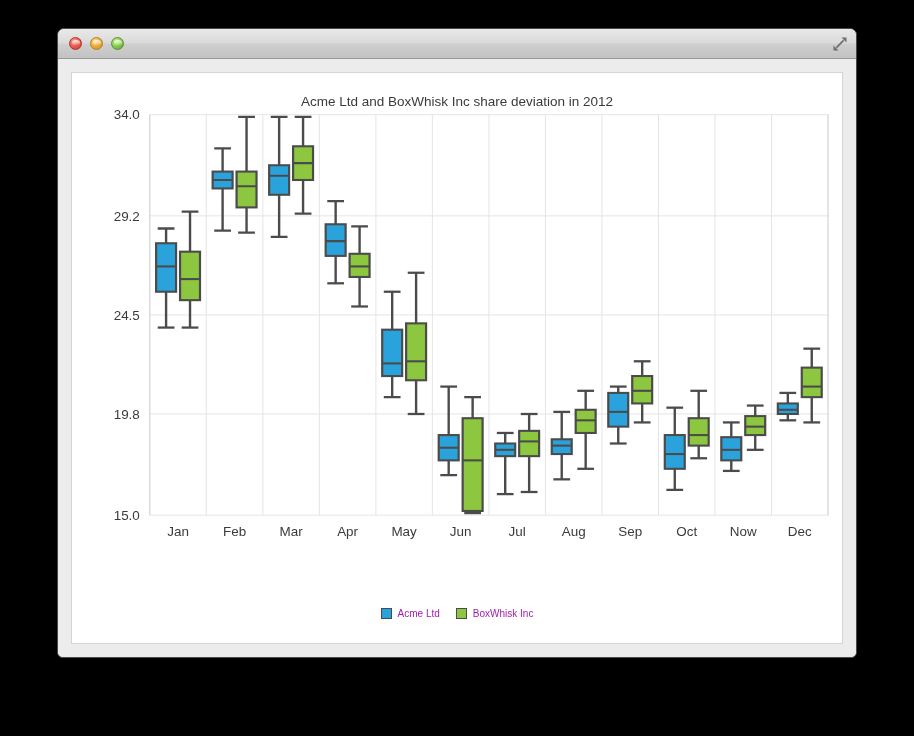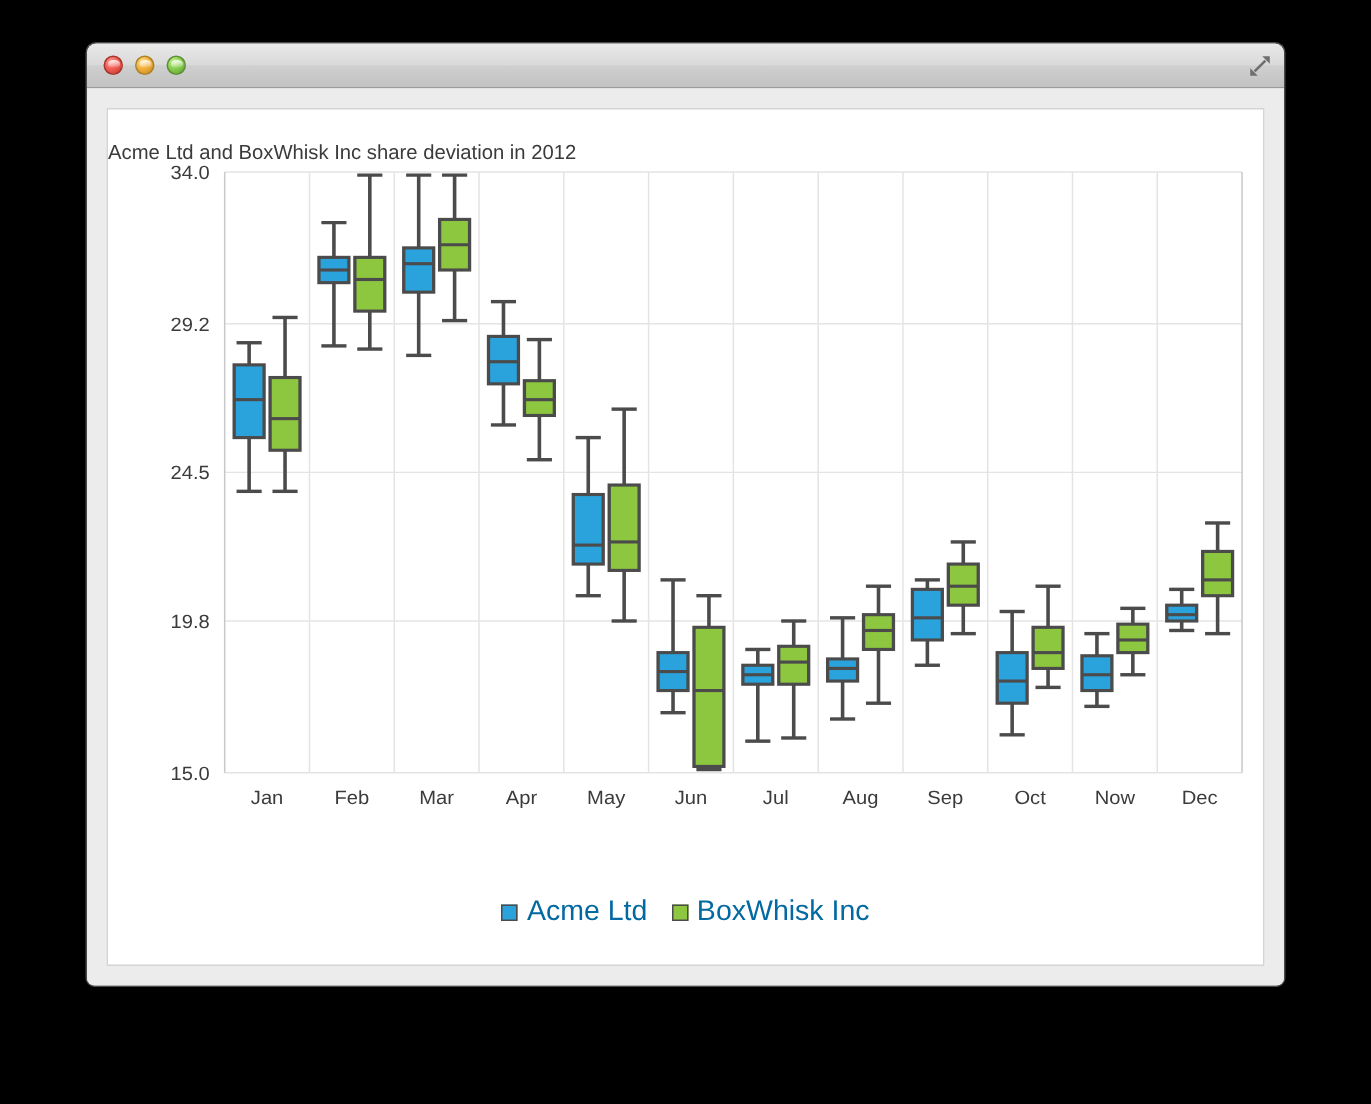--- a/index.html
+++ b/index.html
@@ -55,21 +55,21 @@
     width: 100%; height: 100%;
     background: #ffffff;
     border: 1px solid #d4d4d4;
     position: relative;
   }
 
   
   #chart-title {
     position: absolute;
     left: 0; right: 0; top: 21px;
-    text-align: left;
+    text-align: center;
     font-size: 13.5px;
     color: #3b3b3b;
   }
 
   #plot-wrap {
     position: absolute;
     left: 0; top: 0; width: 100%; height: 100%;
   }
   #svg-chart { display: block; width: 100%; height: 100%; }
 
@@ -83,21 +83,21 @@
   .box-rect { stroke: #4b4b4b; stroke-width: 2.2; }
   .median   { stroke: #4b4b4b; stroke-width: 2.2; }
 
   #legend {
     position: absolute;
     left: 0; right: 0; bottom: 24px;
     display: flex; justify-content: center; align-items: center; gap: 16px;
   }
   .legend-item { display: flex; align-items: center; gap: 6px; }
   .legend-swatch { width: 11px; height: 11px; border: 1.6px solid #4b4b4b; display: inline-block; }
-  .legend-label { font-size: 19px; color: #0369a1; }
+  .legend-label { font-size: 10px; color: #a21caf; }
 </style>
 </head>
 <body>
 
 <div id="window">
 
   <div id="titlebar">
     <div class="traffic" id="btn-close"></div>
     <div class="traffic" id="btn-min"></div>
     <div class="traffic" id="btn-max"></div>

